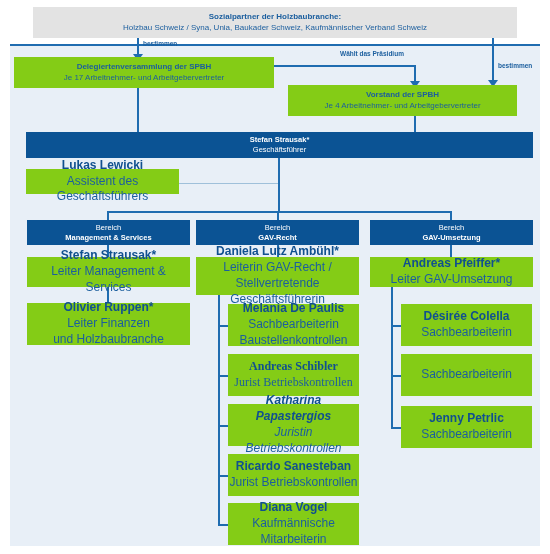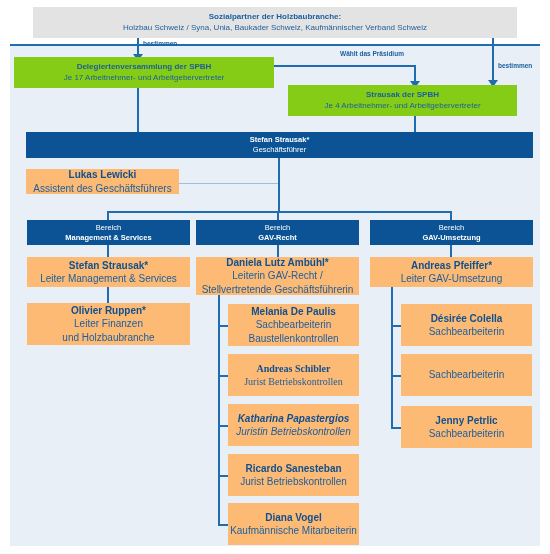--- a/index.html
+++ b/index.html
@@ -56,23 +56,23 @@
   
   .box.dark{
     background:#0b5394;
     color:#ffffff;
     font-size:7.5px;
   }
   .box.dark .ln.b{font-weight:bold;}
 
   
   .box.light{
-    background:#fdba74;
-    color:#1b5e9e;
-    font-size:10px;
+    background:#84cc16;
+    color:#1b5e9e;
+    font-size:12px;
   }
   .box.light .ln.b{font-weight:bold;color:#10508f;}
 
   
   .ln-v, .ln-h{
     position:absolute;
     background:#1f6cb0;
     z-index:2;
   }
   .ln-v{width:2px;}
@@ -123,21 +123,21 @@
     <span class="ln b">Delegiertenversammlung der SPBH</span>
     <span class="ln">Je 17 Arbeitnehmer- und Arbeitgebervertreter</span>
   </div>
 
   <div class="ln-h" style="left:274px; top:65px; width:142px;"></div>
   <div class="ln-v" style="left:414px; top:65px; height:17px;"></div>
   <div class="arrow" style="left:410px; top:81px;"></div>
   <div class="edge-label" style="left:340px; top:50px;">Wählt das Präsidium</div>
 
   <div class="box gray" style="left:288px; top:85px; width:229px; height:31px;">
-    <span class="ln b">Strausak der SPBH</span>
+    <span class="ln b">Vorstand der SPBH</span>
     <span class="ln">Je 4 Arbeitnehmer- und Arbeitgebervertreter</span>
   </div>
 
   <div class="ln-v" style="left:137px; top:88px; height:44px;"></div>
 
   <div class="ln-v" style="left:414px; top:116px; height:16px;"></div>
 
   <div class="box dark" style="left:26px; top:132px; width:507px; height:26px;">
     <span class="ln b">Stefan Strausak*</span>
     <span class="ln">Geschäftsführer</span>

